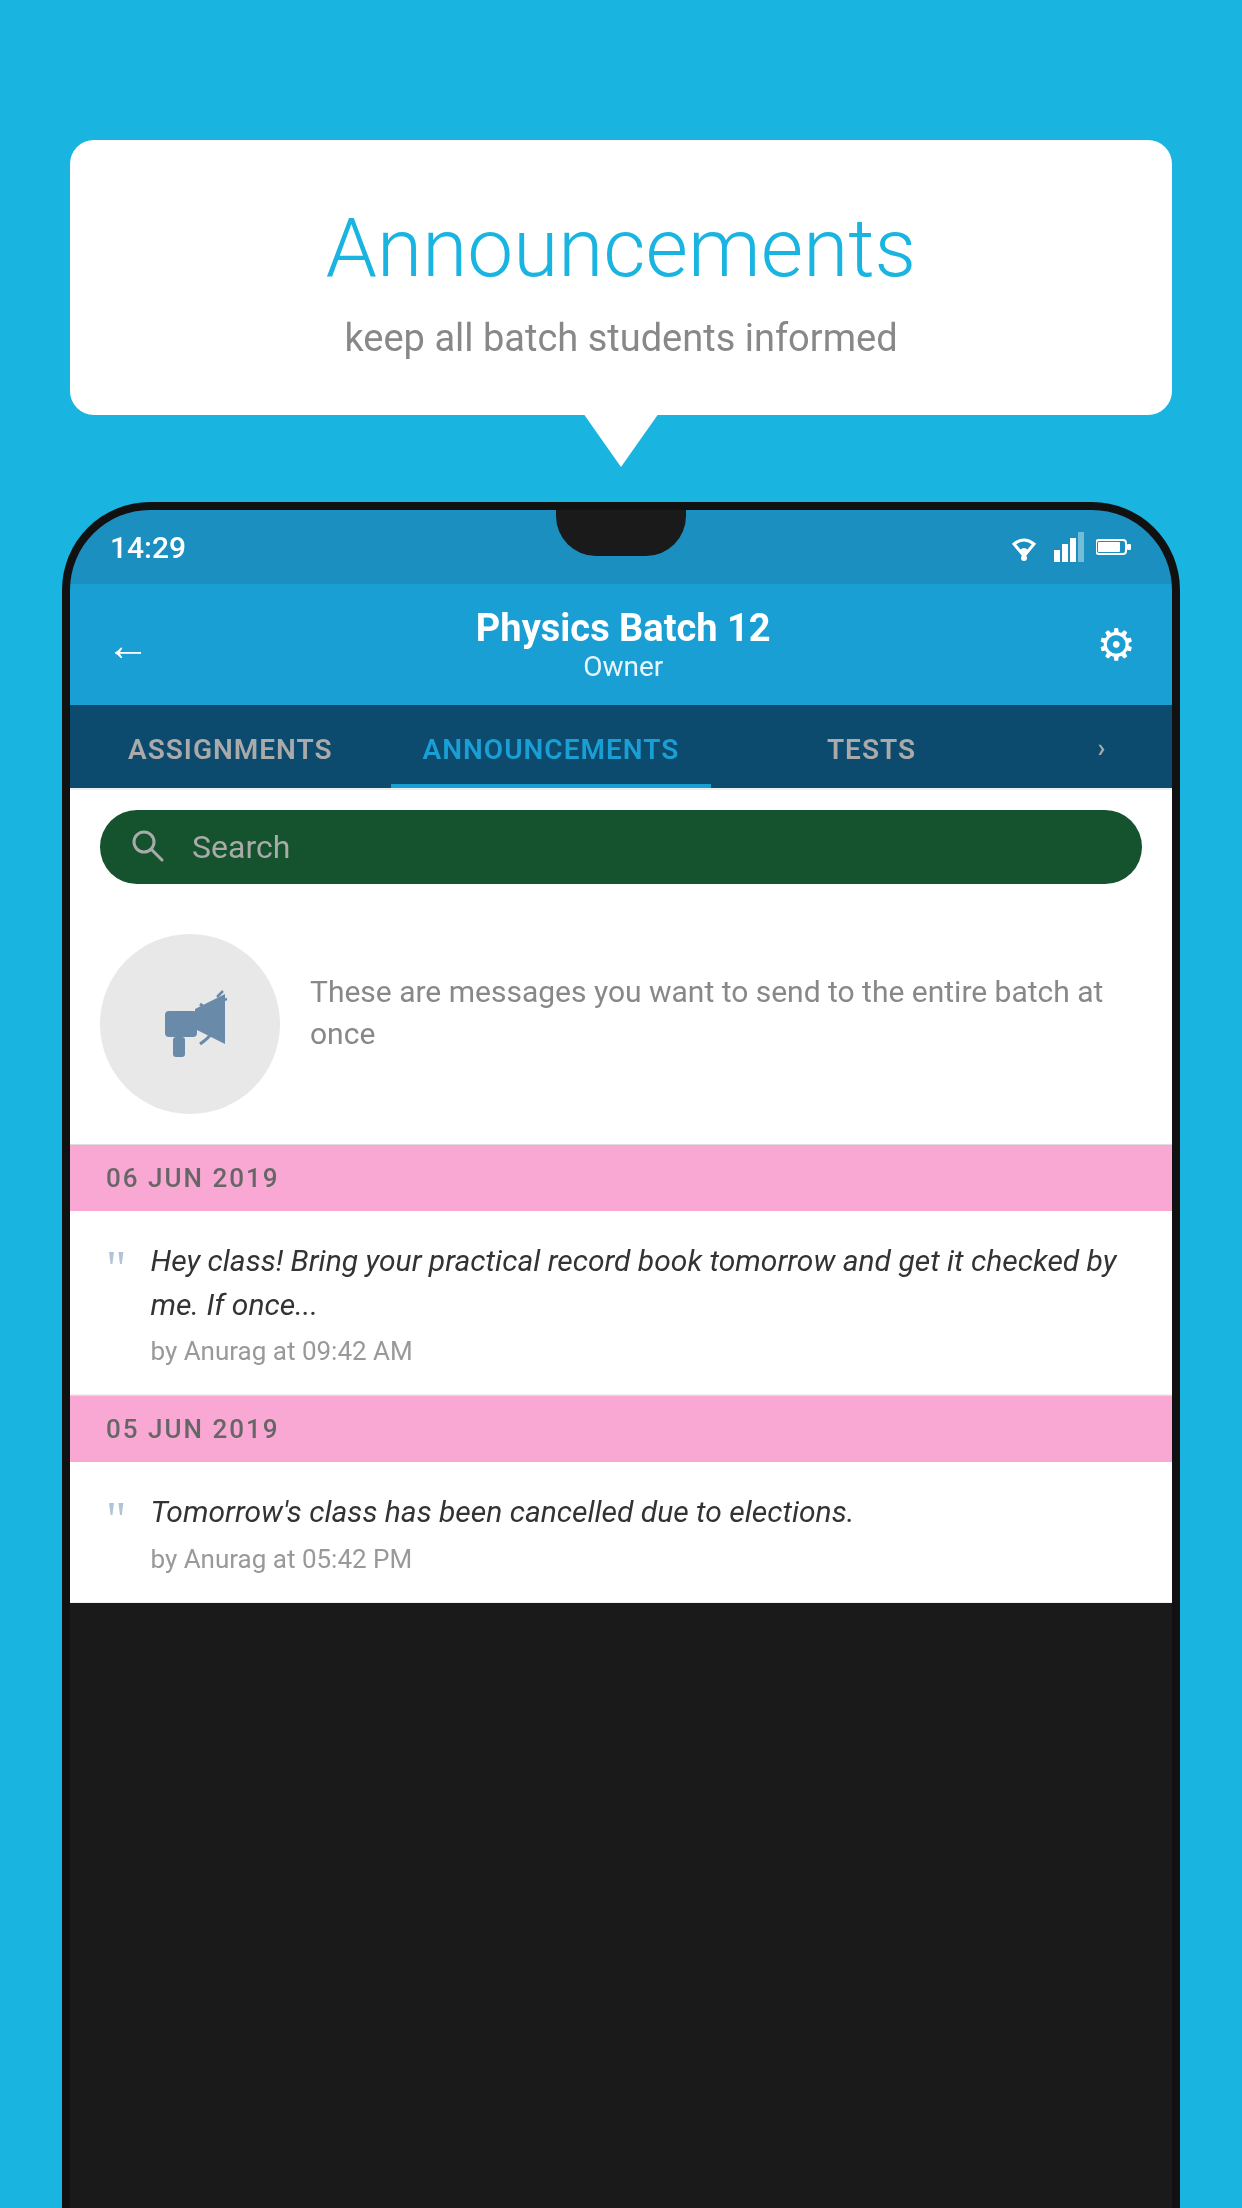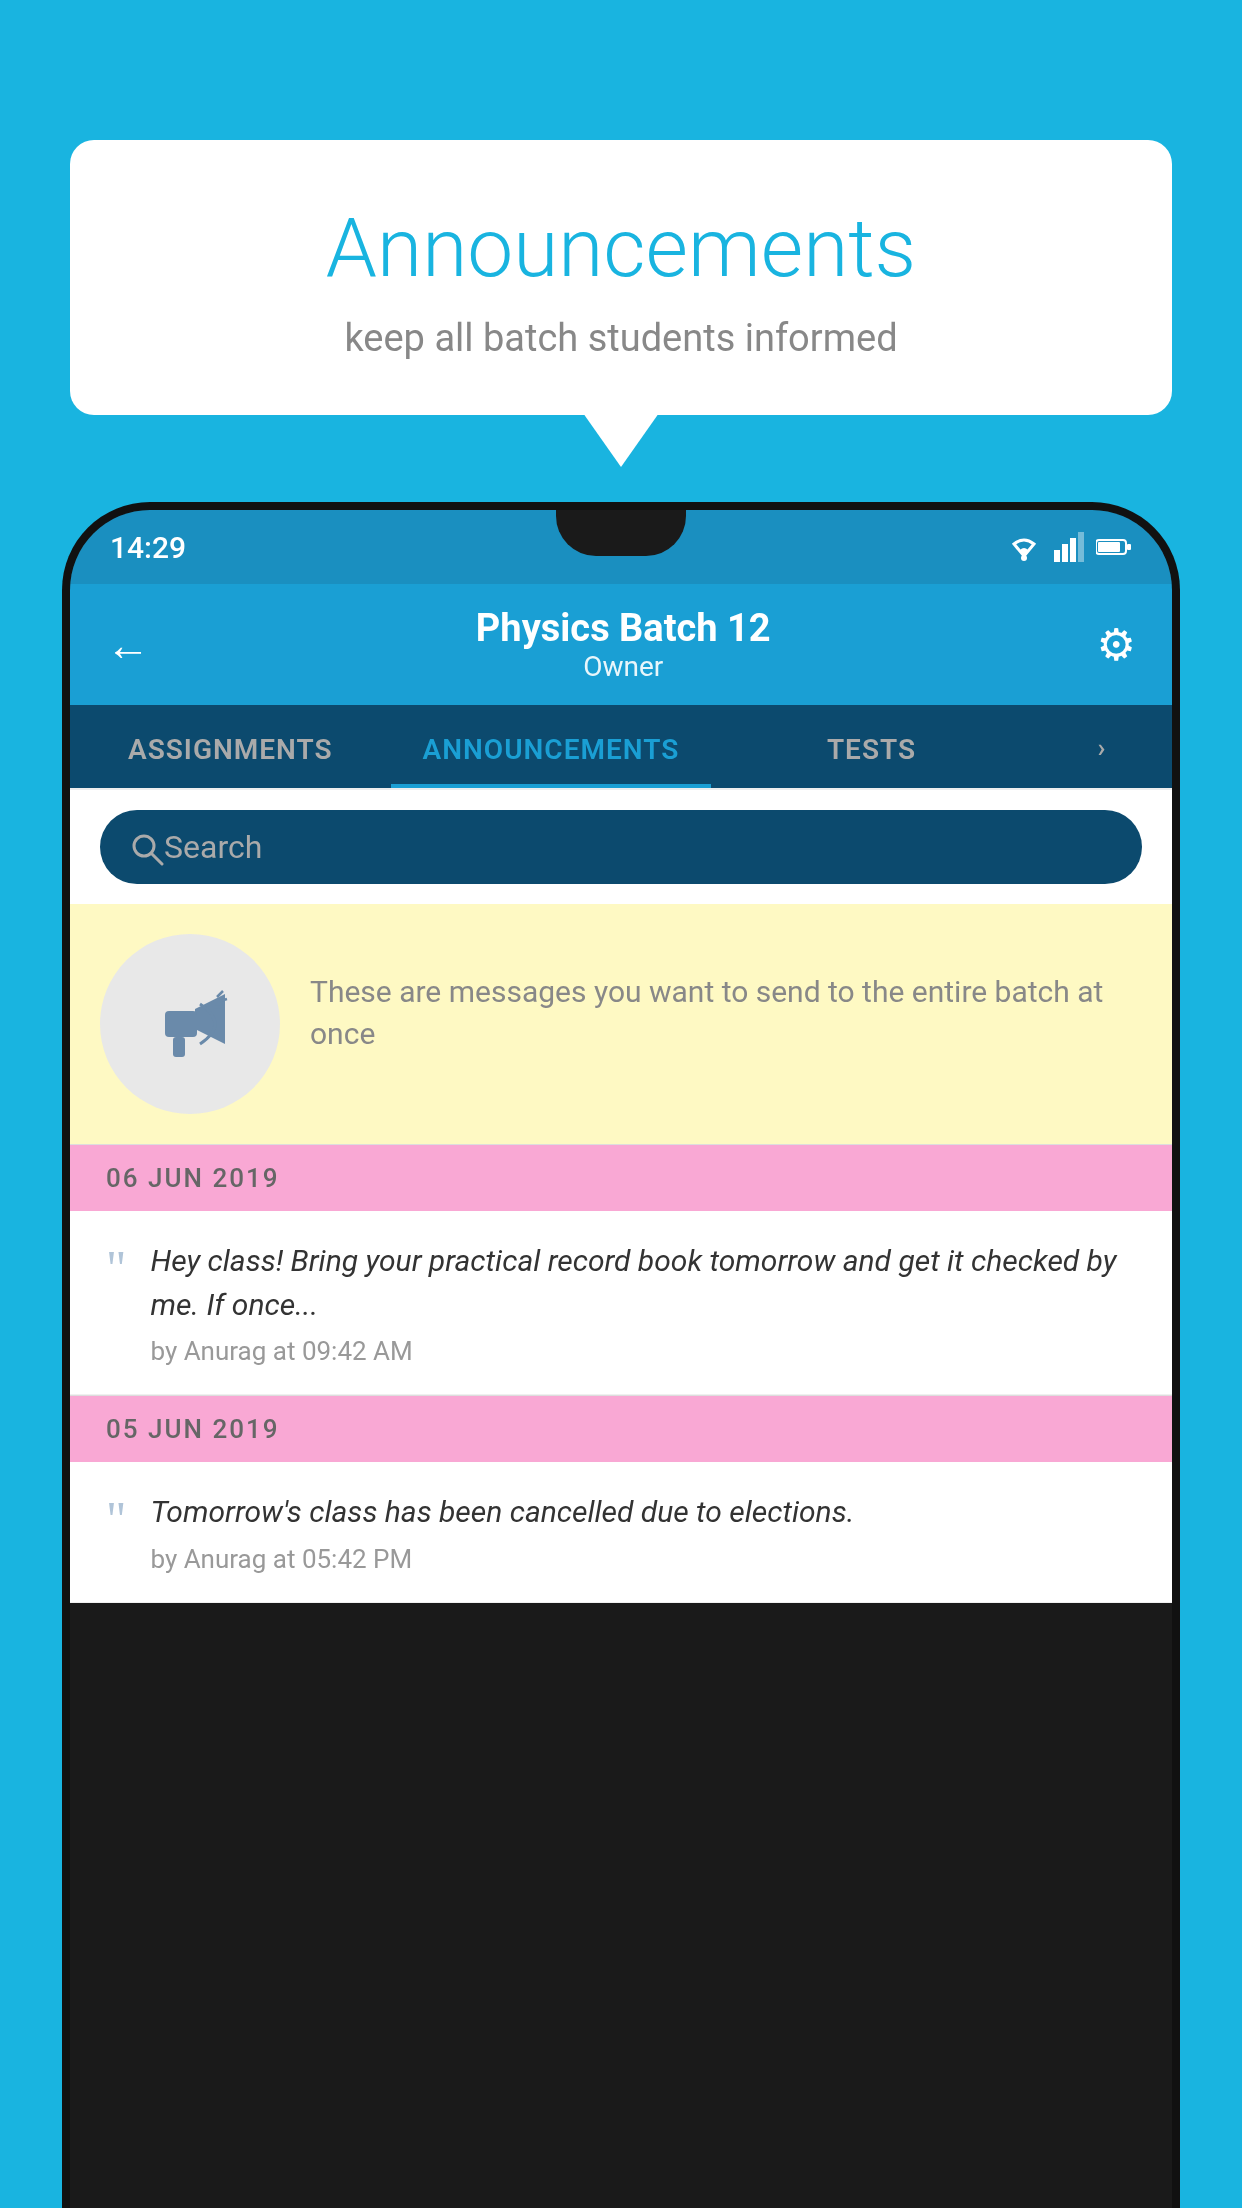--- a/index.html
+++ b/index.html
@@ -172,36 +172,36 @@
       background: #1a9fd4;
     }
 
     
     .search-bar {
       background: white;
       padding: 20px 30px;
     }
 
     .search-input-wrap {
-      background: #0c4a6e;
+      background: #14532d;
       border-radius: 40px;
       display: flex;
-      align-items: flex-end;
+      align-items: flex-start;
       padding: 18px 30px;
-      gap: 0;
+      gap: 28px;
     }
 
     .search-placeholder {
       color: #aaa;
       font-size: 32px;
     }
 
     
     .announce-prompt {
-      background: #fef9c3;
+      background: #ffffff;
       padding: 30px;
       display: flex;
       align-items: center;
       gap: 30px;
     }
 
     .megaphone-circle {
       width: 180px;
       height: 180px;
       min-width: 180px;

